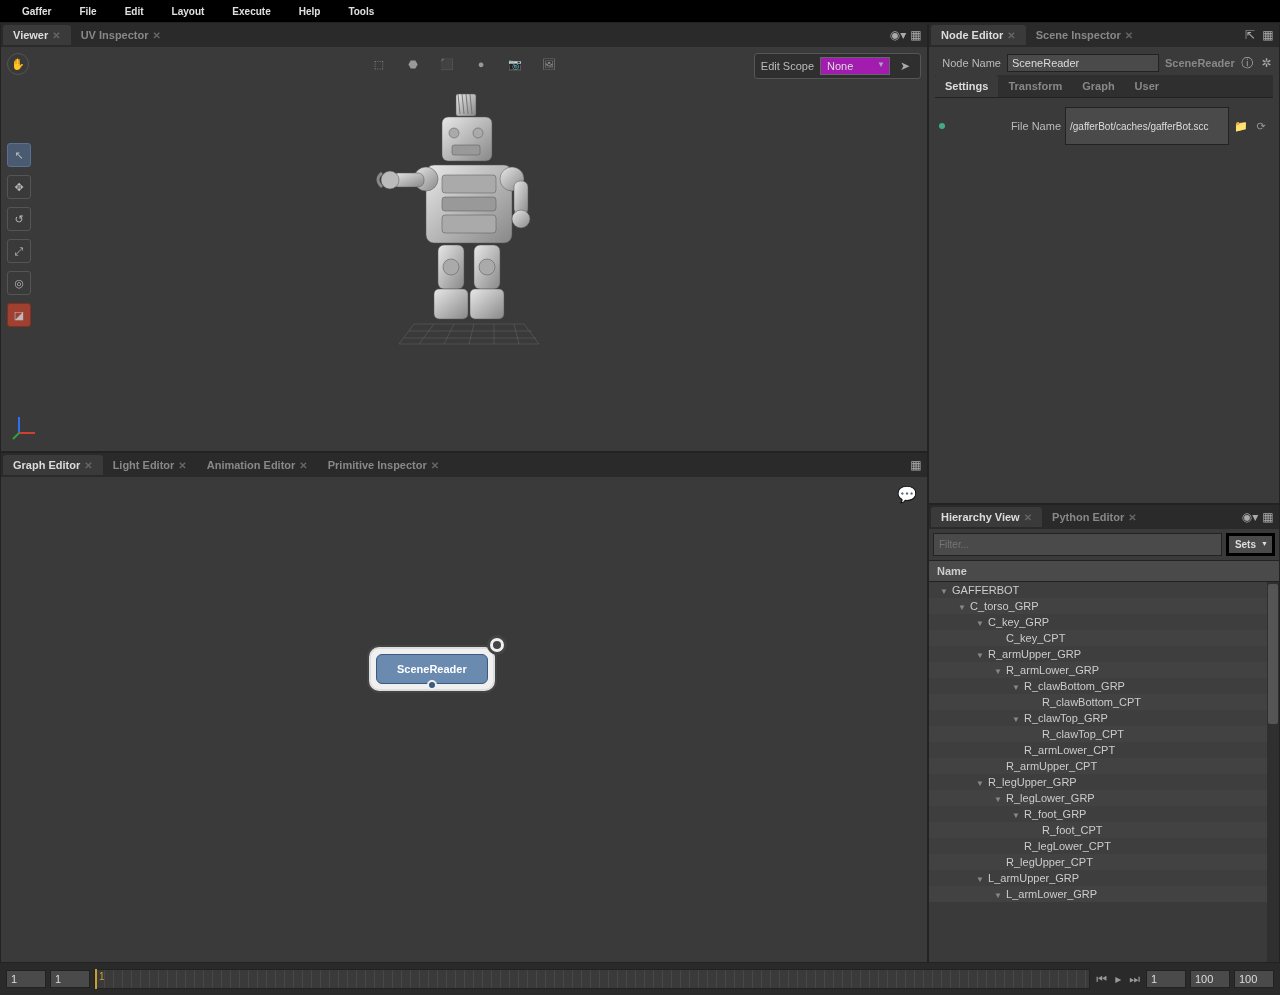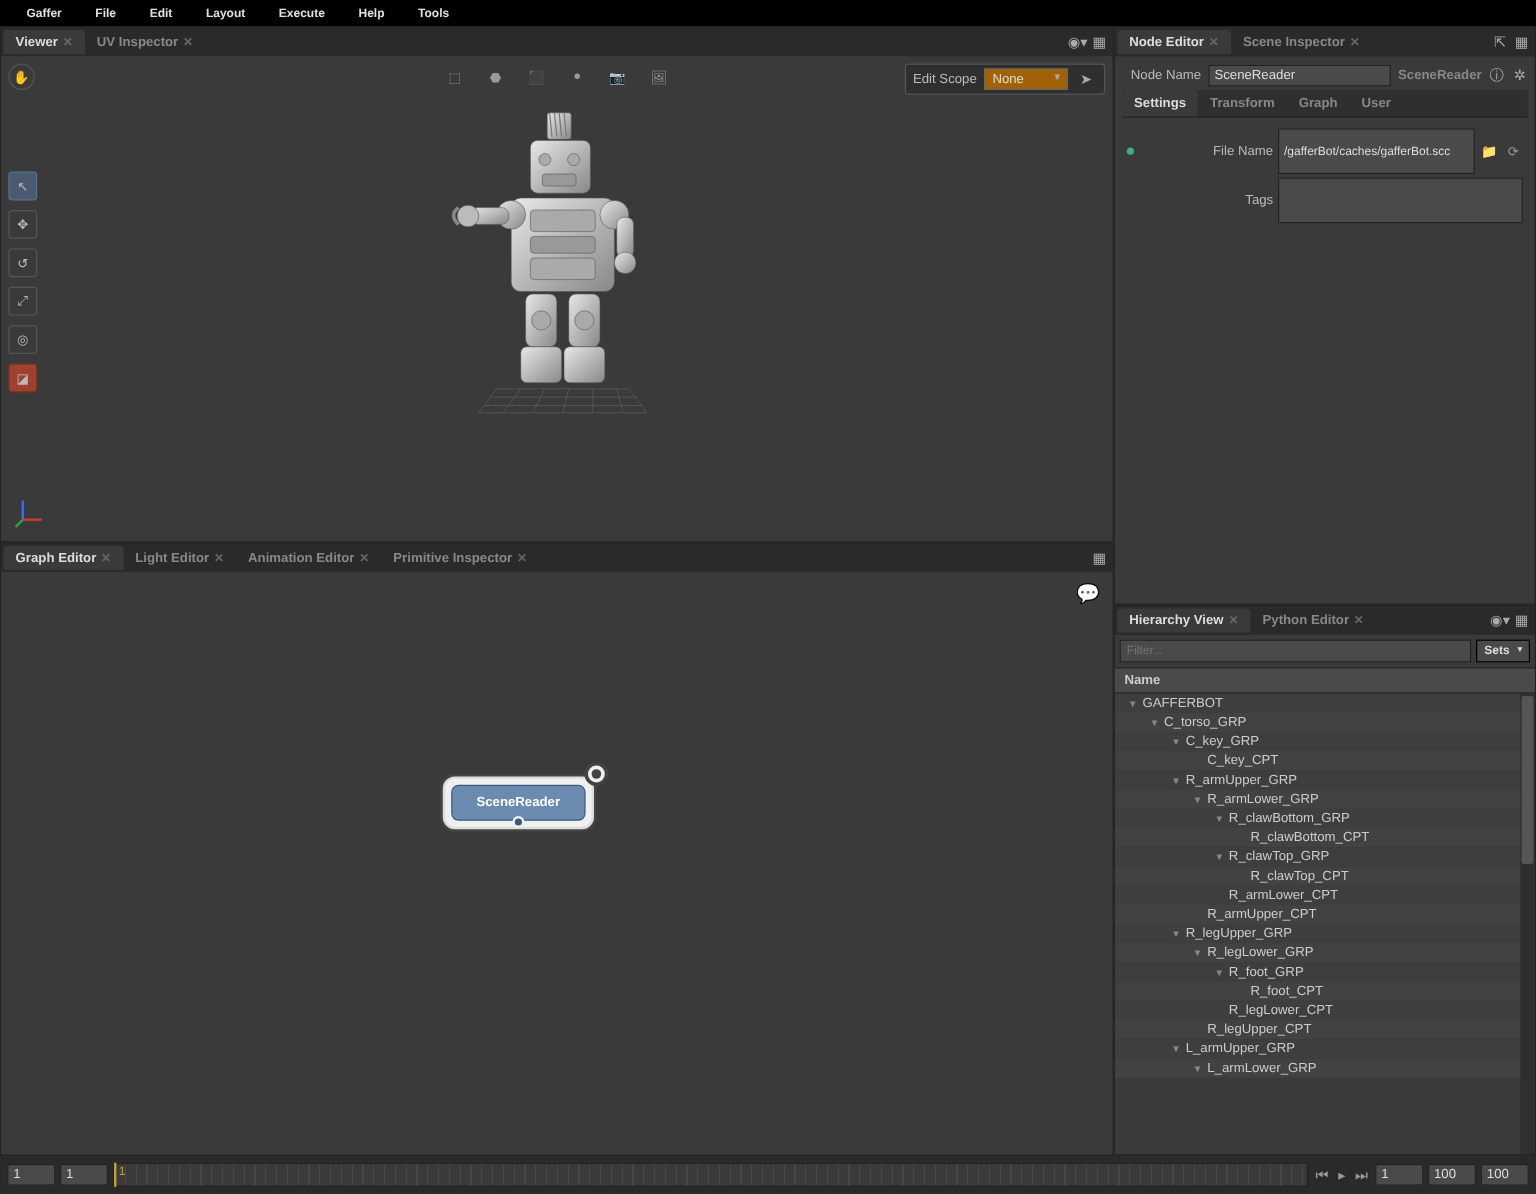--- a/index.html
+++ b/index.html
@@ -61,21 +61,21 @@
     width: 24px; height: 24px; display:inline-flex; align-items:center; justify-content:center;
     background:#3a3a3a; border:1px solid #555; border-radius:3px; color:#bbb; cursor:pointer;
   }
   .viewer-toolbar-left .ticon.active { background:#4a5a70; border-color:#5a7090; }
   .hand-icon { position:absolute; top:6px; left:6px; width:22px; height:22px; border:1px solid #555; border-radius:11px; background:#3a3a3a; display:flex; align-items:center; justify-content:center; color:#888; cursor:pointer;}
   .edit-scope {
     position:absolute; top:6px; right:6px; display:flex; align-items:center; gap:6px;
     background:#2f2f2f; border:1px solid #555; border-radius:3px; padding:3px 6px;
   }
   .edit-scope label { color:#bbb; font-size:11px; }
-  .edit-scope .dd { background:#a16207; border:1px solid #666; padding:2px 20px 2px 6px; color:#ddd; position:relative; min-width:70px; }
+  .edit-scope .dd { background:#a21caf; border:1px solid #666; padding:2px 20px 2px 6px; color:#ddd; position:relative; min-width:70px; }
   .edit-scope .dd::after { content:"▼"; position:absolute; right:4px; top:2px; font-size:8px; color:#aaa;}
   .axis-gizmo { position:absolute; bottom:10px; left:10px; width:30px; height:30px; }
   .viewer-canvas { position:absolute; inset:0; display:flex; align-items:center; justify-content:center; }
   .robot {
      width: 200px; height: 280px; position: relative; top:-20px;
   }
   .robot svg { width:100%; height:100%; }
   .graph-body { flex:1; background:#3a3a3a; position:relative; }
   .chat-icon { position:absolute; top:8px; right:10px; color:#888; font-size:16px; cursor:pointer;}
   .node-box {
@@ -102,21 +102,21 @@
   .ne-section { padding: 6px 4px;}
   .ne-fieldrow { display:flex; align-items:center; gap:4px; margin:3px 0; }
   .ne-fieldrow .dot { width:6px; height:6px; border-radius:50%; background:#4a8; margin-right:4px;}
   .ne-fieldrow .lbl { width:108px; text-align:right; color:#bbb; font-size:11px;}
   .ne-fieldrow input { flex:1; background:#4a4a4a; border:1px solid #222; color:#ddd; padding:18px 4px; font-size:10px; height:14px;}
   .ne-fieldrow .ibtn { width:16px; height:16px; color:#999; display:inline-flex; align-items:center; justify-content:center; cursor:pointer; font-size:11px;}
   
   .hier-body { flex:1; display:flex; flex-direction:column; }
   .hier-filter { display:flex; gap:4px; padding:4px;justify-content:center; }
   .hier-filter input { flex:1; background:#4a4a4a; border:1px solid #222; color:#aaa; padding:3px 5px; font-size:10px;}
-  .hier-sets { background:#4a4a4a; border:1px solid #000000; color:#ddd; padding:3px 6px; font-size:10px; font-weight:bold; position:relative; padding-right:16px;}
+  .hier-sets { background:#4a4a4a; border:3px solid #000000; color:#ddd; padding:3px 6px; font-size:10px; font-weight:bold; position:relative; padding-right:16px;}
   .hier-sets::after { content:"▼"; position:absolute; right:4px; top:4px; font-size:7px;}
   .hier-header { background:#4a4a4a; padding:4px 8px; font-weight:bold; color:#ccc; border-top:1px solid #222; border-bottom:1px solid #222;}
   .hier-list { flex:1; overflow:hidden; position:relative;}
   .hier-item { padding:2px 0; font-size:11px; color:#ccc; cursor:pointer;}
   .hier-item:nth-child(even){ background:#424242; }
   .hier-item:nth-child(odd){ background:#3e3e3e; }
   .hier-arrow { display:inline-block; width:10px; text-align:center; color:#888; font-size:8px;}
   .hier-scroll { position:absolute; right:0; top:0; bottom:0; width:12px; background:#2f2f2f;}
   .hier-thumb { position:absolute; right:1px; top:2px; width:10px; height:140px; background:#555; border-radius:2px;}
   
@@ -301,25 +301,20 @@
           <div class="ne-tab">Graph</div>
           <div class="ne-tab">User</div>
         </div>
         <div class="ne-section">
           <div class="ne-fieldrow">
             <span class="dot"></span>
             <span class="lbl">File Name</span>
             <input value="/gafferBot/caches/gafferBot.scc" style="">
             <span class="ibtn">📁</span>
             <span class="ibtn">⟳</span>
-          </div>
-          <div class="ne-fieldrow">
-            <span style="width:10px;"></span>
-            <span class="lbl">Tags</span>
-            <input value="" style="">
           </div>
         </div>
       </div>
     </div>
 
     <div class="panel" style="flex:1;">
       <div class="tabbar">
         <div class="tab active">
             <span>Hierarchy View</span>
             <span class="close">✕</span>

